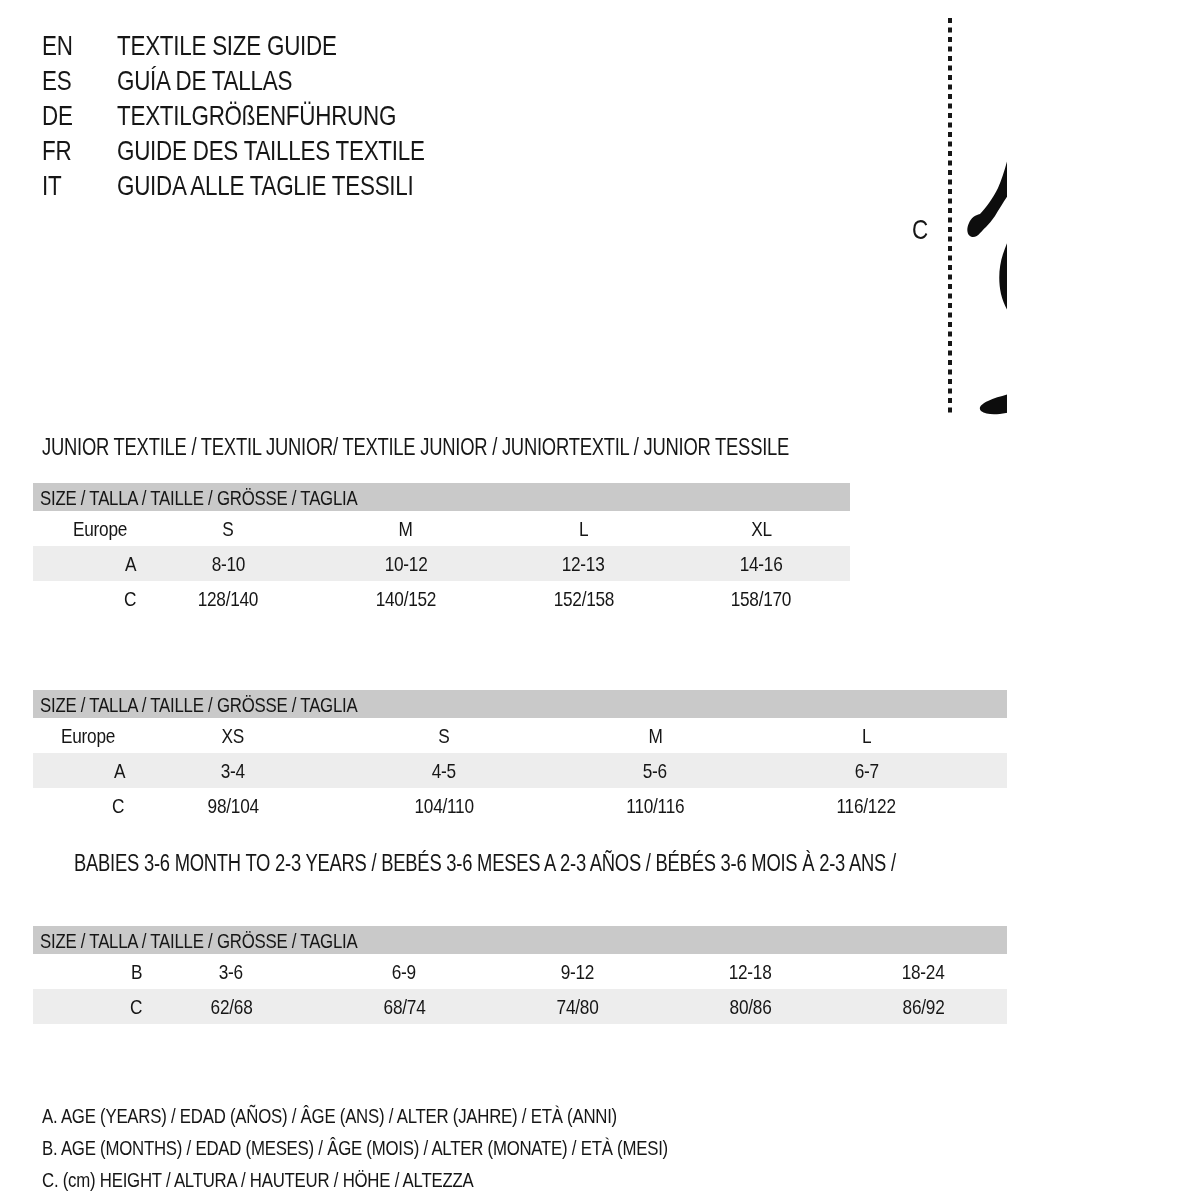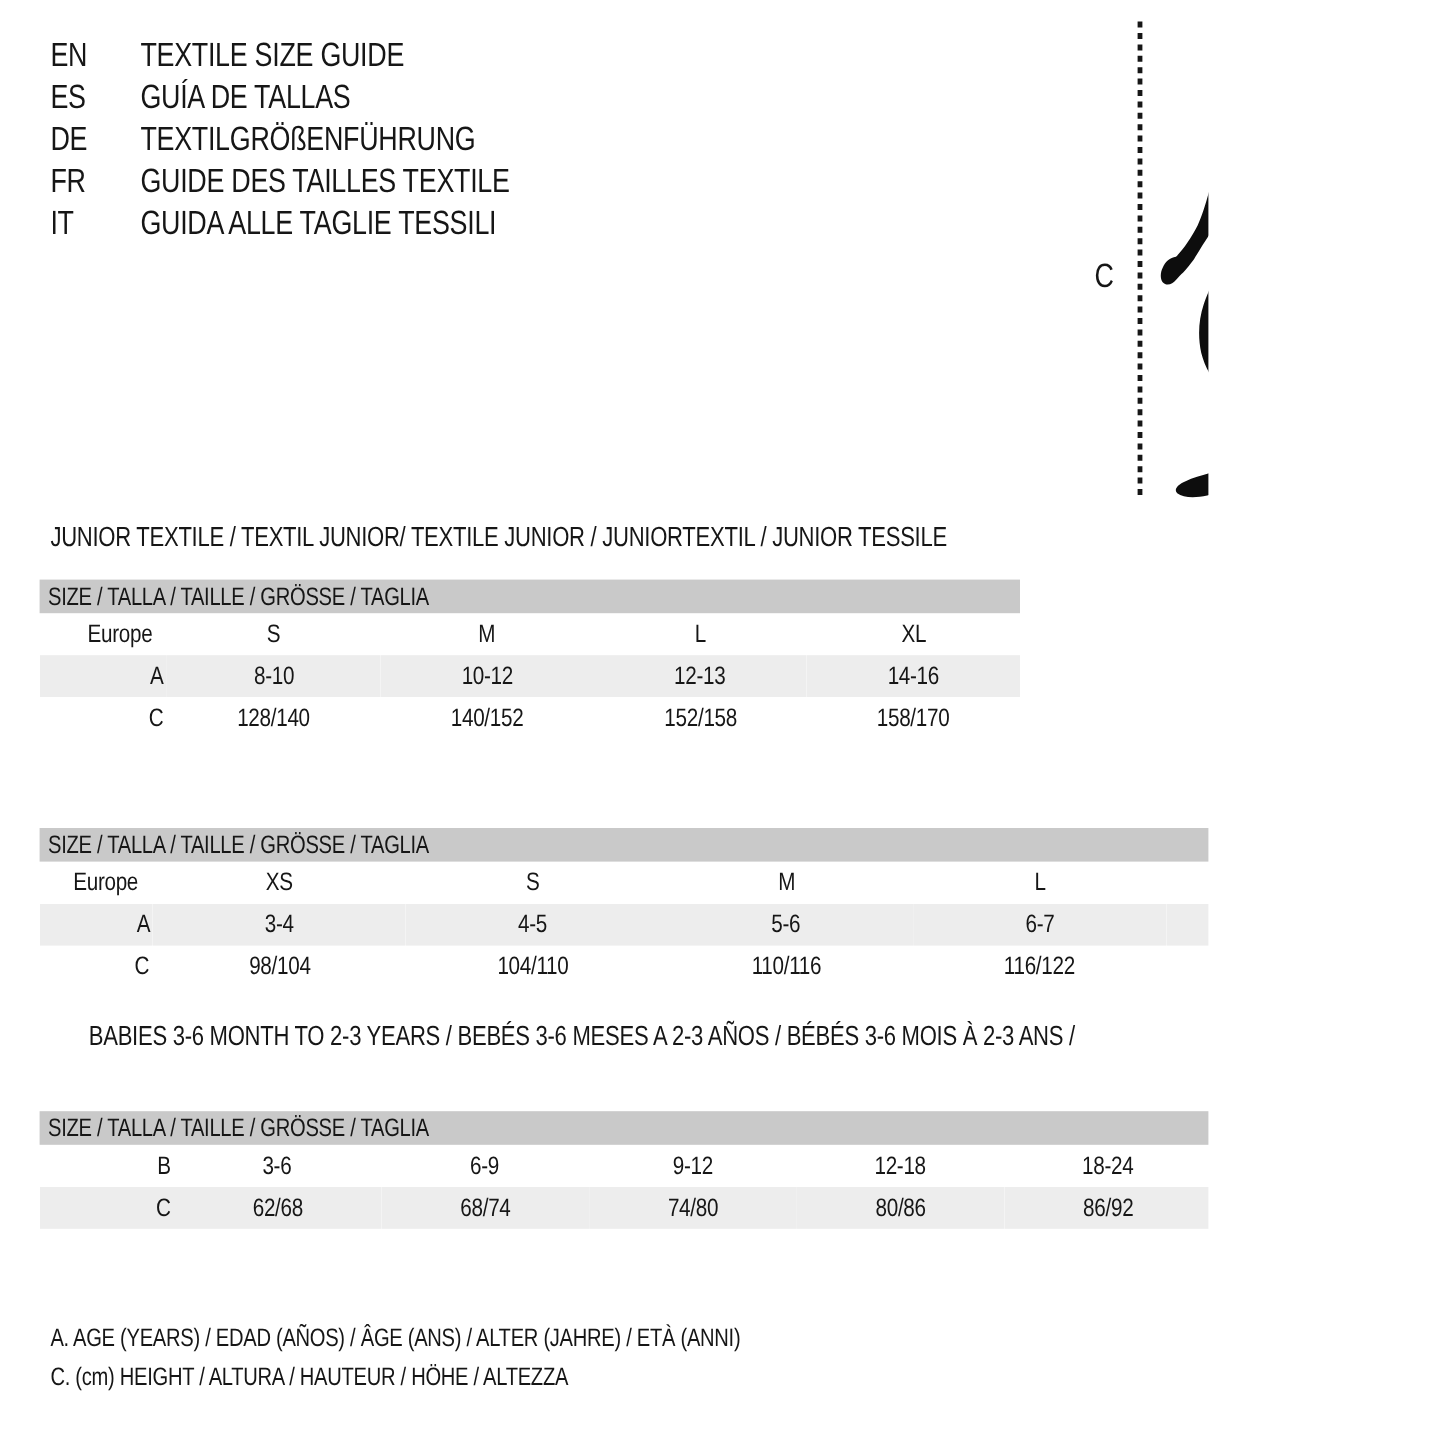--- a/index.html
+++ b/index.html
@@ -213,16 +213,17 @@
         <td><span>80/86</span></td>
         <td><span>86/92</span></td>
         <td><span>92/98</span></td>
       </tr>
     </tbody>
       </table>
   </div>
 
   <div class="notes">
     <div class="note-line"><span class="cond">A. AGE (YEARS) / EDAD (AÑOS) / ÂGE (ANS) / ALTER (JAHRE) / ETÀ (ANNI)</span></div>
+    <div class="note-line"><span class="cond">B. AGE (MONTHS) / EDAD (MESES) / ÂGE (MOIS) / ALTER (MONATE) / ETÀ (MESI)</span></div>
     <div class="note-line"><span class="cond">C. (cm) HEIGHT / ALTURA / HAUTEUR / HÖHE / ALTEZZA</span></div>
   </div>
 
 </div>
 
 </body></html>

